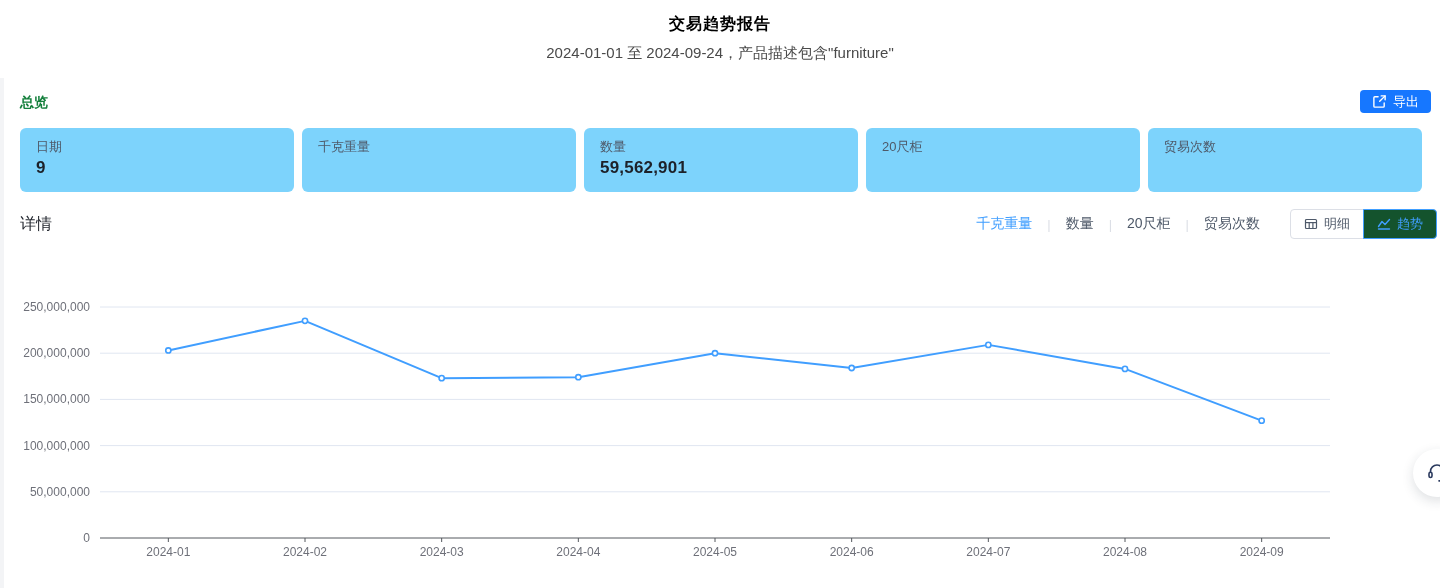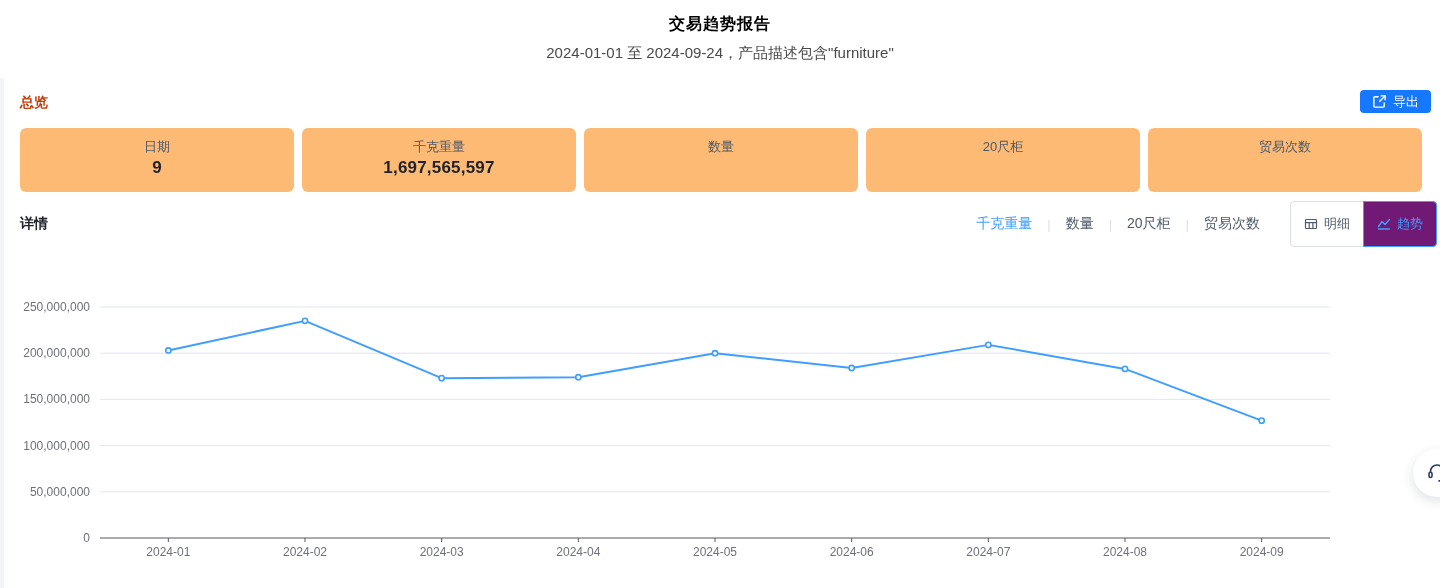--- a/index.html
+++ b/index.html
@@ -9,50 +9,50 @@
     background:#ffffff; font-family:"Liberation Sans", sans-serif; color:#1d2129;
   }
   .left-strip { position:absolute; left:0; top:78px; bottom:0; width:4px; background:#f3f4f6; }
 
   
   .report-header { position:absolute; top:14px; left:0; right:0; text-align:center; }
   .report-title { margin:0; font-size:16px; font-weight:600; color:#000000; letter-spacing:1px; }
   .report-subtitle { margin:9px 0 0 0; font-size:15px; font-weight:400; color:#4a4a4a;text-align:center; }
 
   
-  .section-title { position:absolute; left:20px; margin:0; font-size:14px; font-weight:700; color:#c2410c; }
+  .section-title { position:absolute; left:20px; margin:0; font-size:14px; font-weight:700; color:#15803d; }
   #overview-title { top:94px; }
   .export-btn {
     position:absolute; top:90px; right:9px; height:23px; padding:0 12px;
     display:flex; align-items:center; gap:6px; border:none; border-radius:4px;
     background:#1677ff; color:#fff; font-size:13px; font-family:inherit; cursor:pointer;
   }
   .export-btn svg { display:block; }
   .cards { position:absolute; top:128px; left:20px; right:18px; display:flex; gap:8px; }
-  .card { flex:1; height:64px; background:#fdba74; border-radius:6px; padding:10px 16px;text-align:center; }
+  .card { flex:1; height:64px; background:#7dd3fc; border-radius:6px; padding:10px 16px; }
   .card-label { font-size:13px; color:#4e5969; line-height:17px; }
   .card-value { margin-top:3px; font-size:17px; font-weight:700; color:#1d2129; letter-spacing:.2px; }
 
   
   .details-row { position:absolute; top:208px; left:20px; right:3px; height:32px; display:flex; align-items:center; }
-  .details-row .section-title-inline { margin:0; font-size:14px; font-weight:700; color:#1d2129; }
+  .details-row .section-title-inline { margin:0; font-size:16px; font-weight:400; color:#1d2129; }
   .spacer { flex:1; }
   .metric-tabs { display:flex; align-items:center; font-size:14px; color:#4e5969; margin-right:28px; }
   .metric-tab { cursor:pointer; padding:0 2px; }
   .metric-tab.active { color:#409eff; }
   .tab-sep { color:#dcdfe6; margin:0 13px; font-size:13px; }
   .view-toggle { display:flex; }
   .toggle-btn {
-    height:46px; padding:0 13px; display:flex; align-items:center; gap:6px;
+    height:30px; padding:0 13px; display:flex; align-items:center; gap:6px;
     background:#fff; border:1px solid #dcdfe6; color:#4e5969; font-size:13px;
     font-family:inherit; cursor:pointer;
   }
   .toggle-btn:first-child { border-radius:4px 0 0 4px; }
   .toggle-btn:last-child { border-radius:0 4px 4px 0; margin-left:-1px; }
-  .toggle-btn.active { background:#701a75; border-color:#409eff; color:#409eff; position:relative; z-index:1; }
+  .toggle-btn.active { background:#14532d; border-color:#409eff; color:#409eff; position:relative; z-index:1; }
   .toggle-btn svg { display:block; }
 
   
   #chart { position:absolute; top:250px; left:0; width:1440px; height:338px; }
   #chart svg text { font-family:"Liberation Sans", sans-serif; }
 
   
   .floating-help {
     position:absolute; top:449px; left:1413px; width:48px; height:48px; border-radius:50%;
     background:#fff; box-shadow:0 4px 12px rgba(31,45,61,.15); border:none; cursor:pointer;
@@ -82,24 +82,24 @@
   <span>导出</span>
 </button>
 
 <div class="cards">
   <div class="card">
     <div class="card-label">日期</div>
     <div class="card-value">9</div>
   </div>
   <div class="card">
     <div class="card-label">千克重量</div>
-    <div class="card-value">1,697,565,597</div>
   </div>
   <div class="card">
     <div class="card-label">数量</div>
+    <div class="card-value">59,562,901</div>
   </div>
   <div class="card">
     <div class="card-label">20尺柜</div>
   </div>
   <div class="card">
     <div class="card-label">贸易次数</div>
   </div>
 </div>
 
 <div class="details-row">

